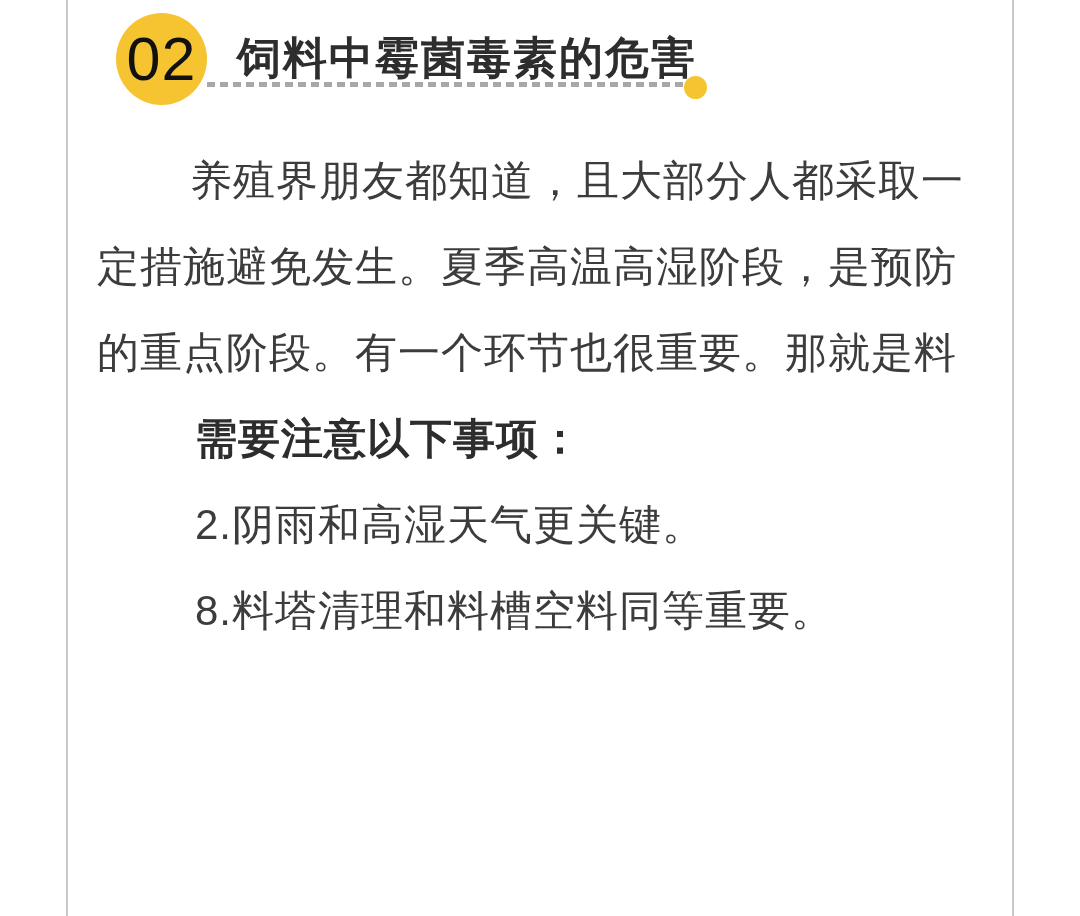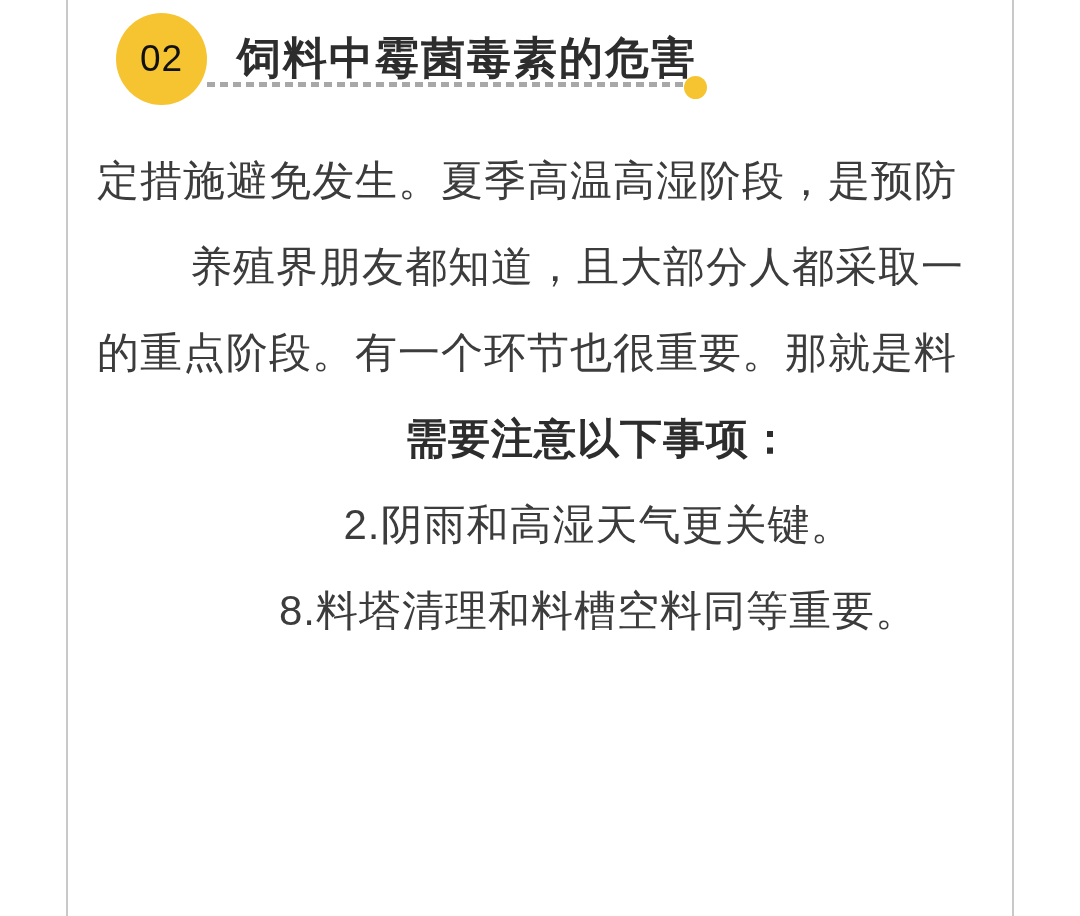--- a/index.html
+++ b/index.html
@@ -14,21 +14,21 @@
     background: var(--side-rule, #c9c9c9);
   }
   .rule-left  { left: 66px; }
   .rule-right { left: 1012px; }
 
   .badge {
     position: absolute; left: 116px; top: 13px;
     width: 91px; height: 92px; border-radius: 50%;
     background: var(--accent-yellow, #f6c431);
     display: flex; align-items: center; justify-content: center;
-    font-size: 37px; color: var(--badge-number, #111111);
+    font-size: 61px; color: var(--badge-number, #111111);
     letter-spacing: 1px;
   }
   .title {
     position: absolute; left: 228px; top: 20px; margin: 9px;
     font-size: 44px; font-weight: 700;
     color: var(--title-text, #2d2d2d);
     letter-spacing: 2px; white-space: nowrap;
   }
   .dash-line {
     position: absolute; left: 207px; top: 82px;
@@ -42,39 +42,39 @@
     background: var(--accent-yellow, #f6c431);
   }
 
   .content {
     position: absolute; left: 97px; top: 138px; width: 905px;
     font-size: 42px; line-height: 86px; letter-spacing: 1px;
     color: var(--body-text, #3c3c3c);
   }
   .line { height: 86px; white-space: nowrap; }
   .line.indent { text-indent: 93px; }
-  .line.hang { padding-left: 98px; text-align: center; }
+  .line.hang { padding-left: 98px; }
   .line.subheading {
     font-weight: 700;
     color: var(--title-text, #2d2d2d);
   }
 </style>
 </head>
 <body>
 
 <div class="rule rule-left"></div>
 <div class="rule rule-right"></div>
 
 <div>
   <div class="badge">02</div>
   <h1 class="title">饲料中霉菌毒素的危害</h1>
   <div class="dash-line"></div>
   <div class="dot"></div>
 </div>
 
 <div class="content" id="content">
+    <div class="line indent">养殖界朋友都知道，且大部分人都采取一</div>
     <div class="line">定措施避免发生。夏季高温高湿阶段，是预防</div>
-    <div class="line indent">养殖界朋友都知道，且大部分人都采取一</div>
     <div class="line">的重点阶段。有一个环节也很重要。那就是料</div>
     <div class="line hang subheading">需要注意以下事项：</div>
     <div class="line hang">2.阴雨和高湿天气更关键。</div>
     <div class="line hang">8.料塔清理和料槽空料同等重要。</div>
   </div>
 
 </body></html>

